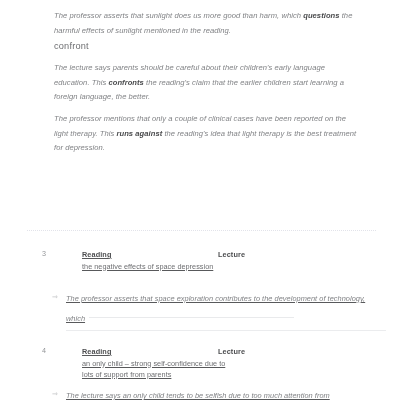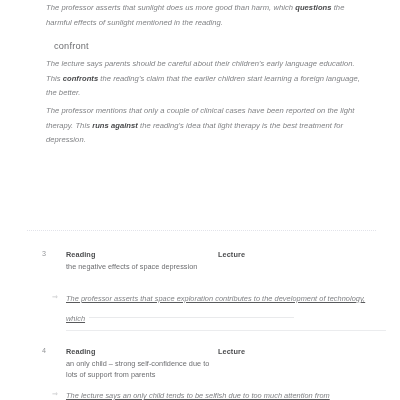--- a/index.html
+++ b/index.html
@@ -35,21 +35,21 @@
     letter-spacing: 0.2px;
     margin: 0 0 4px 8px;
     line-height: 13px;
   }
 
   .entry-body {
     font-size: 7.6px;
     font-style: italic;
     color: #808285;
     line-height: 14.7px;
-    margin: 0;
+    margin: 8px;
     letter-spacing: 0.05px;
   }
 
   .entry-body b {
     font-weight: 700;
     font-style: italic;
     color: #4a4b4d;
   }
 
   .entry-0 { position: absolute; top: 1px;  left: 0; right: 0; }
@@ -89,21 +89,21 @@
     margin-left: 66px;
     margin-right: 14px;
     height: 34px;
   }
 
   .col {
     position: absolute;
     top: 0;
     width: 150px;
   }
-  .col-reading { left: 0; }
+  .col-reading { left: 16px; text-decoration: underline; }
   .col-lecture { left: 152px; }
 
   .col-head {
     font-size: 7.3px;
     font-weight: 700;
     color: #4d4e50;
     line-height: 11px;
     margin: 0 0 0.5px 0;
     letter-spacing: 0.1px;
   }

